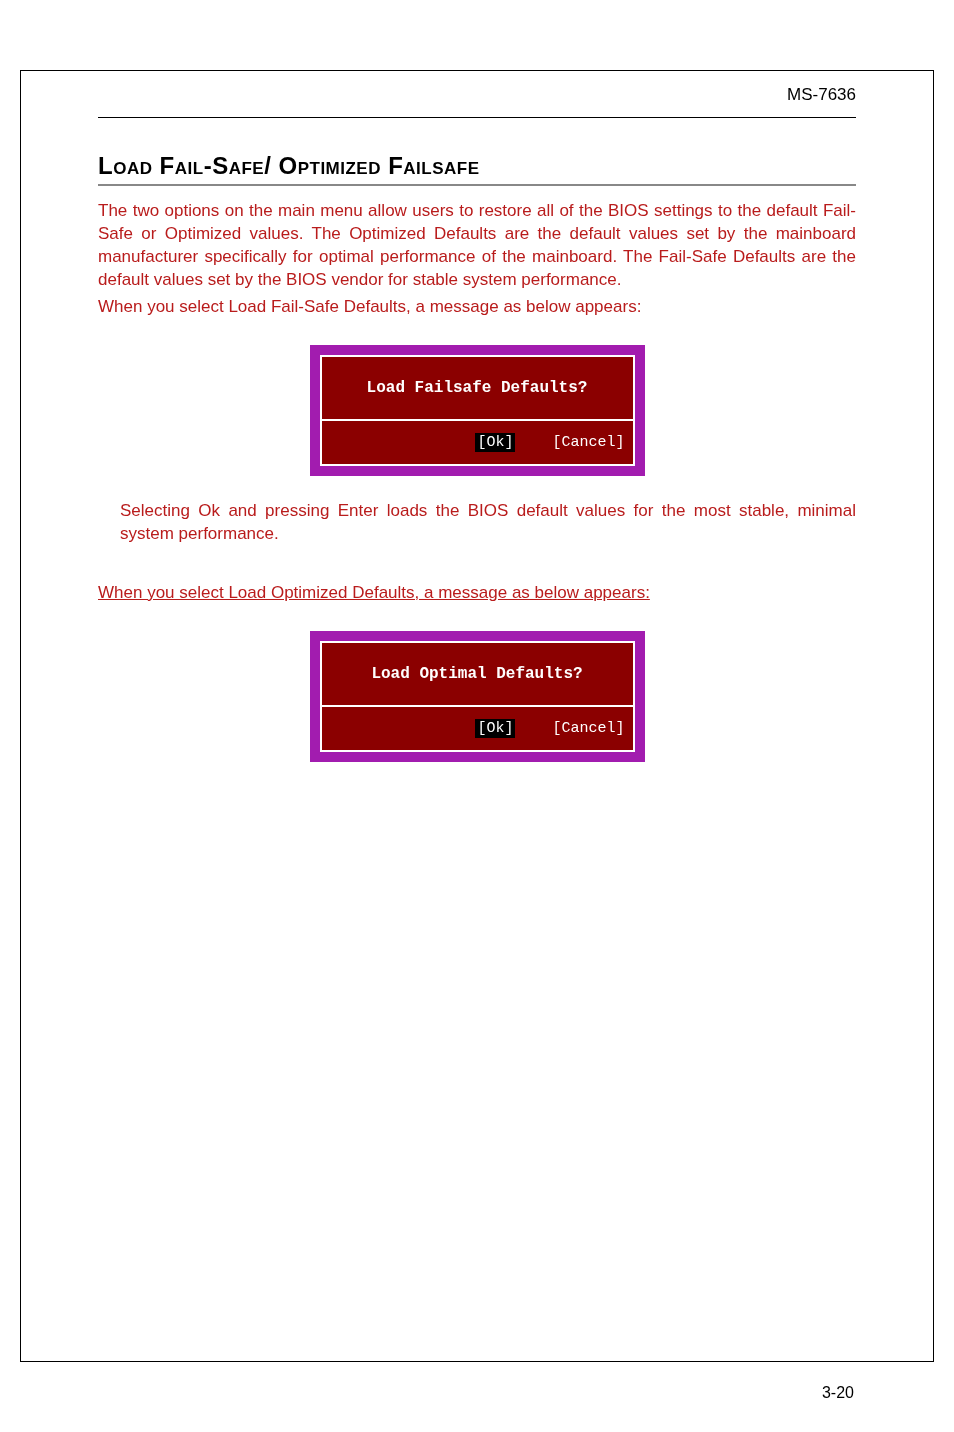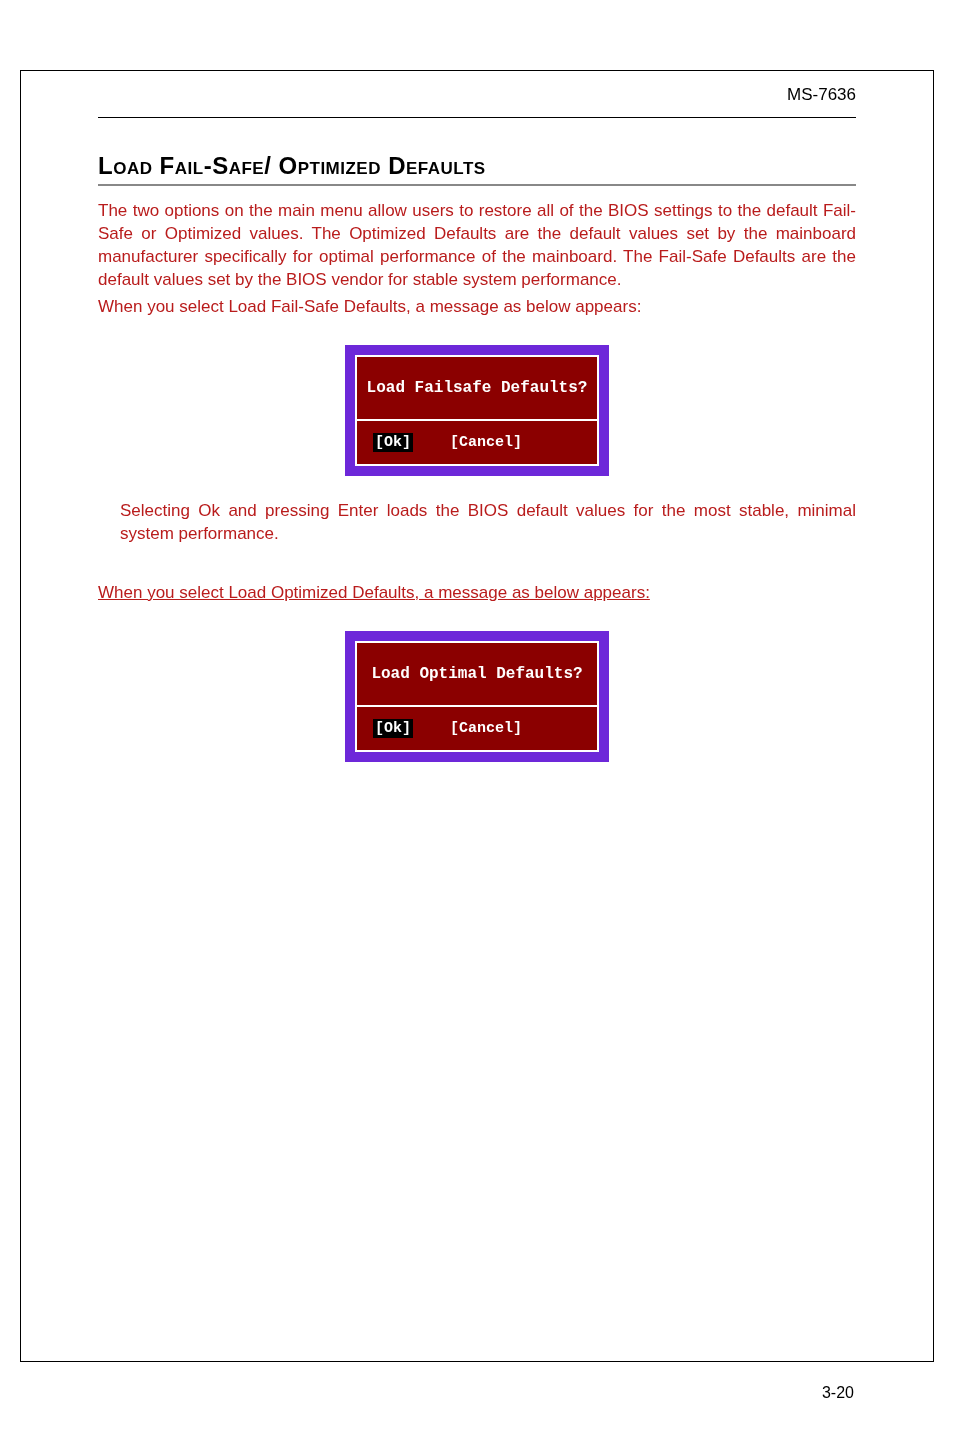--- a/index.html
+++ b/index.html
@@ -62,43 +62,43 @@
       margin-top: 24px;
       margin-left: 22px;
     }
     .dialog-wrap {
       display: flex;
       justify-content: center;
       margin-top: 26px;
       margin-bottom: 8px;
     }
     .bios-dialog {
-      width: 264px;
-      background: #6d28d9;
+      width: 335px;
+      background: #a21caf;
       padding: 10px;
     }
     .bios-dialog-inner {
       border: 2px solid #fff;
       background: #8b0000;
     }
     .dialog-title {
       color: #fff;
       font-family: "Courier New", monospace;
       font-weight: bold;
       font-size: 16px;
       text-align: center;
       padding: 22px 8px 22px 8px;
       border-bottom: 2px solid #fff;
     }
     .dialog-buttons {
-      text-align: left;
-      padding: 12px 16px;
+      text-align: right;
+      padding: 12px 8px;
       color: #fff;
       font-family: "Courier New", monospace;
-      font-weight: bold;
+      font-weight: normal;
       font-size: 15px;
     }
     .btn-ok {
       display: inline-block;
       background: #000;
       color: #fff;
       padding: 1px 2px;
       margin-right: 28px;
     }
     .btn-cancel {
@@ -114,21 +114,21 @@
   </style>
 </head>
 <body>
 
 <div class="page-border"></div>
 
 <div class="content-area">
 
   <div class="header-model">MS-7636</div>
 
-  <div class="section-title">Load Fail-Safe/ Optimized Defaults</div>
+  <div class="section-title">Load Fail-Safe/ Optimized Failsafe</div>
 
   <p class="body-text">The two options on the main menu allow users to restore all of the BIOS settings to the default Fail-Safe or Optimized values. The Optimized Defaults are the default values set by the mainboard manufacturer specifically for optimal performance of the mainboard. The Fail-Safe Defaults are the default values set by the BIOS vendor for stable system performance.</p>
   <p class="body-text">When you select Load Fail-Safe Defaults, a message as below appears:</p>
 
   <div class="dialog-wrap">
     <div class="bios-dialog">
       <div class="bios-dialog-inner">
         <div class="dialog-title">Load Failsafe Defaults?</div>
         <div class="dialog-buttons">
           <span class="btn-ok">[Ok]</span>

